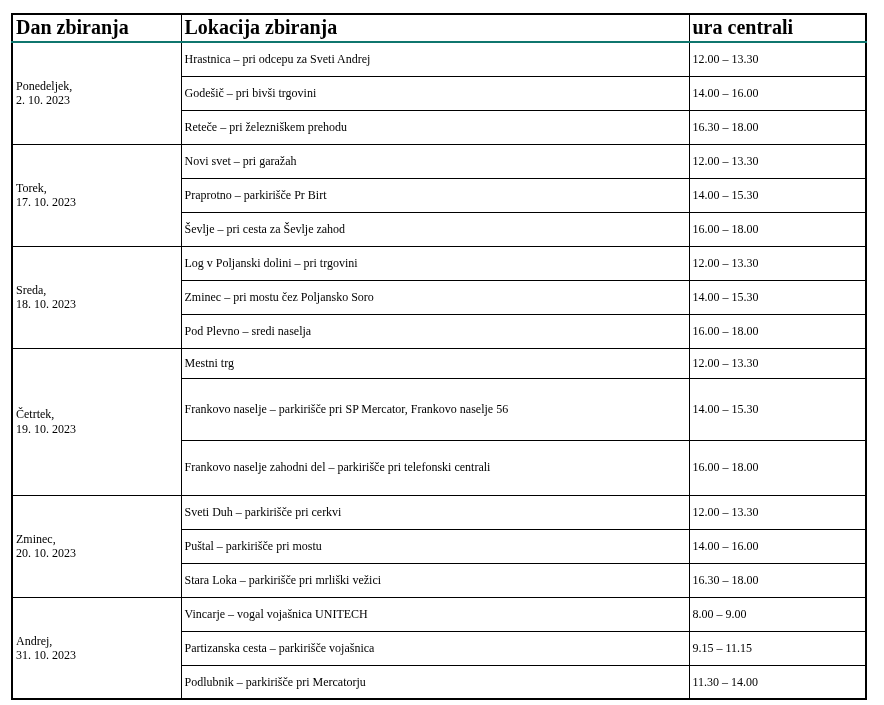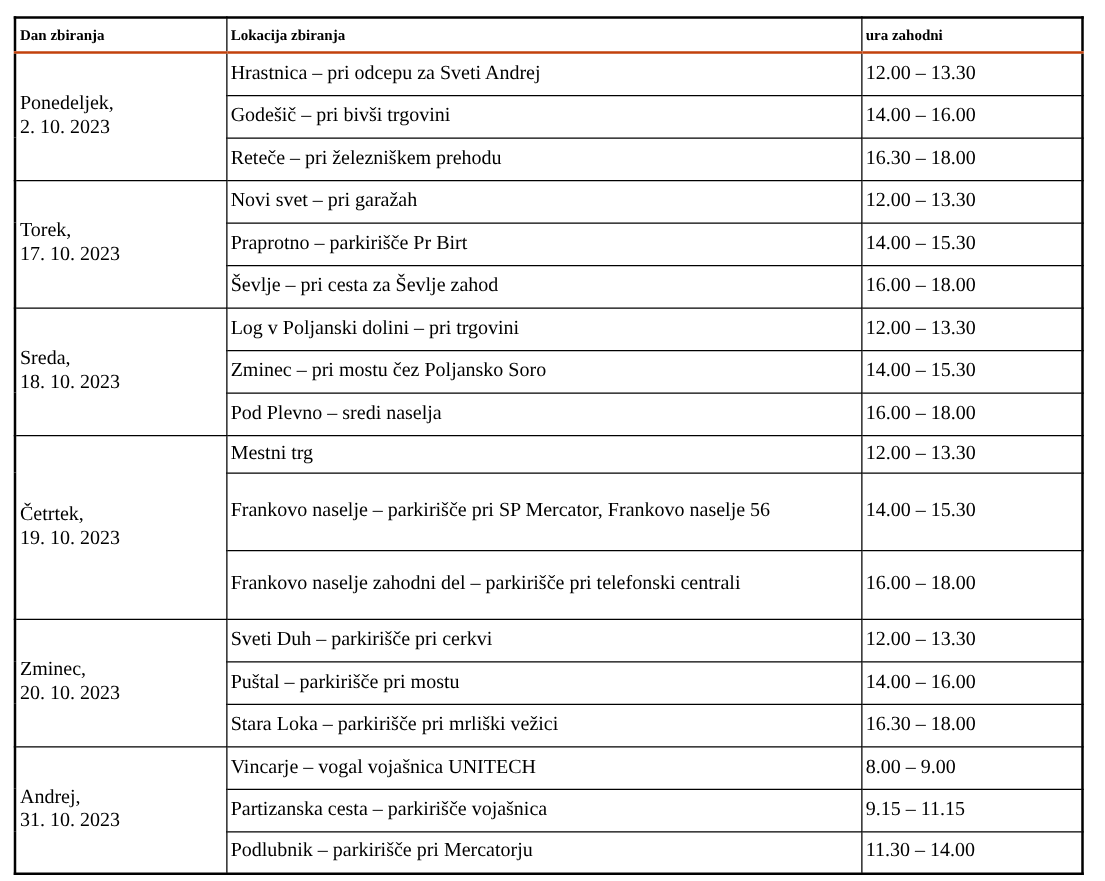--- a/index.html
+++ b/index.html
@@ -26,29 +26,29 @@
     border-collapse: collapse;
     table-layout: fixed;
     border: 2px solid #000000;
   }
   table.schedule th,
   table.schedule td {
     border: 1px solid #000000;
     padding: 1px 3px;
     vertical-align: middle;
     text-align: left;
-    font-size: 16px;
+    font-size: 12px;
     line-height: 1.18;
     overflow: hidden;
     white-space: nowrap;
   }
   table.schedule thead th {
-    font-size: 12px;
+    font-size: 20px;
     font-weight: bold;
-    border-bottom: 2px solid #c2410c;
+    border-bottom: 2px solid #0f766e;
     height: 24px;
     white-space: nowrap;
   }
   td.day-cell {
     line-height: 1.25;
   }
   tr.row-std  { height: 34px; }
   tr.row-sm   { height: 30px; }
   tr.row-lg   { height: 62px; }
   tr.row-med  { height: 55px; }
@@ -60,21 +60,21 @@
   <table class="schedule">
     <colgroup>
       <col style="width:169px">
       <col style="width:508px">
       <col style="width:177px">
     </colgroup>
     <thead>
       <tr>
         <th>Dan zbiranja</th>
         <th>Lokacija zbiranja</th>
-        <th>ura zahodni</th>
+        <th>ura centrali</th>
       </tr>
     </thead>
     <tbody>
 
       <tr class="row-std">
         <td class="day-cell" rowspan="3">
           <div>Ponedeljek,</div>
           <div>2. 10. 2023</div>
         </td>
         <td>Hrastnica – pri odcepu za Sveti Andrej</td>

